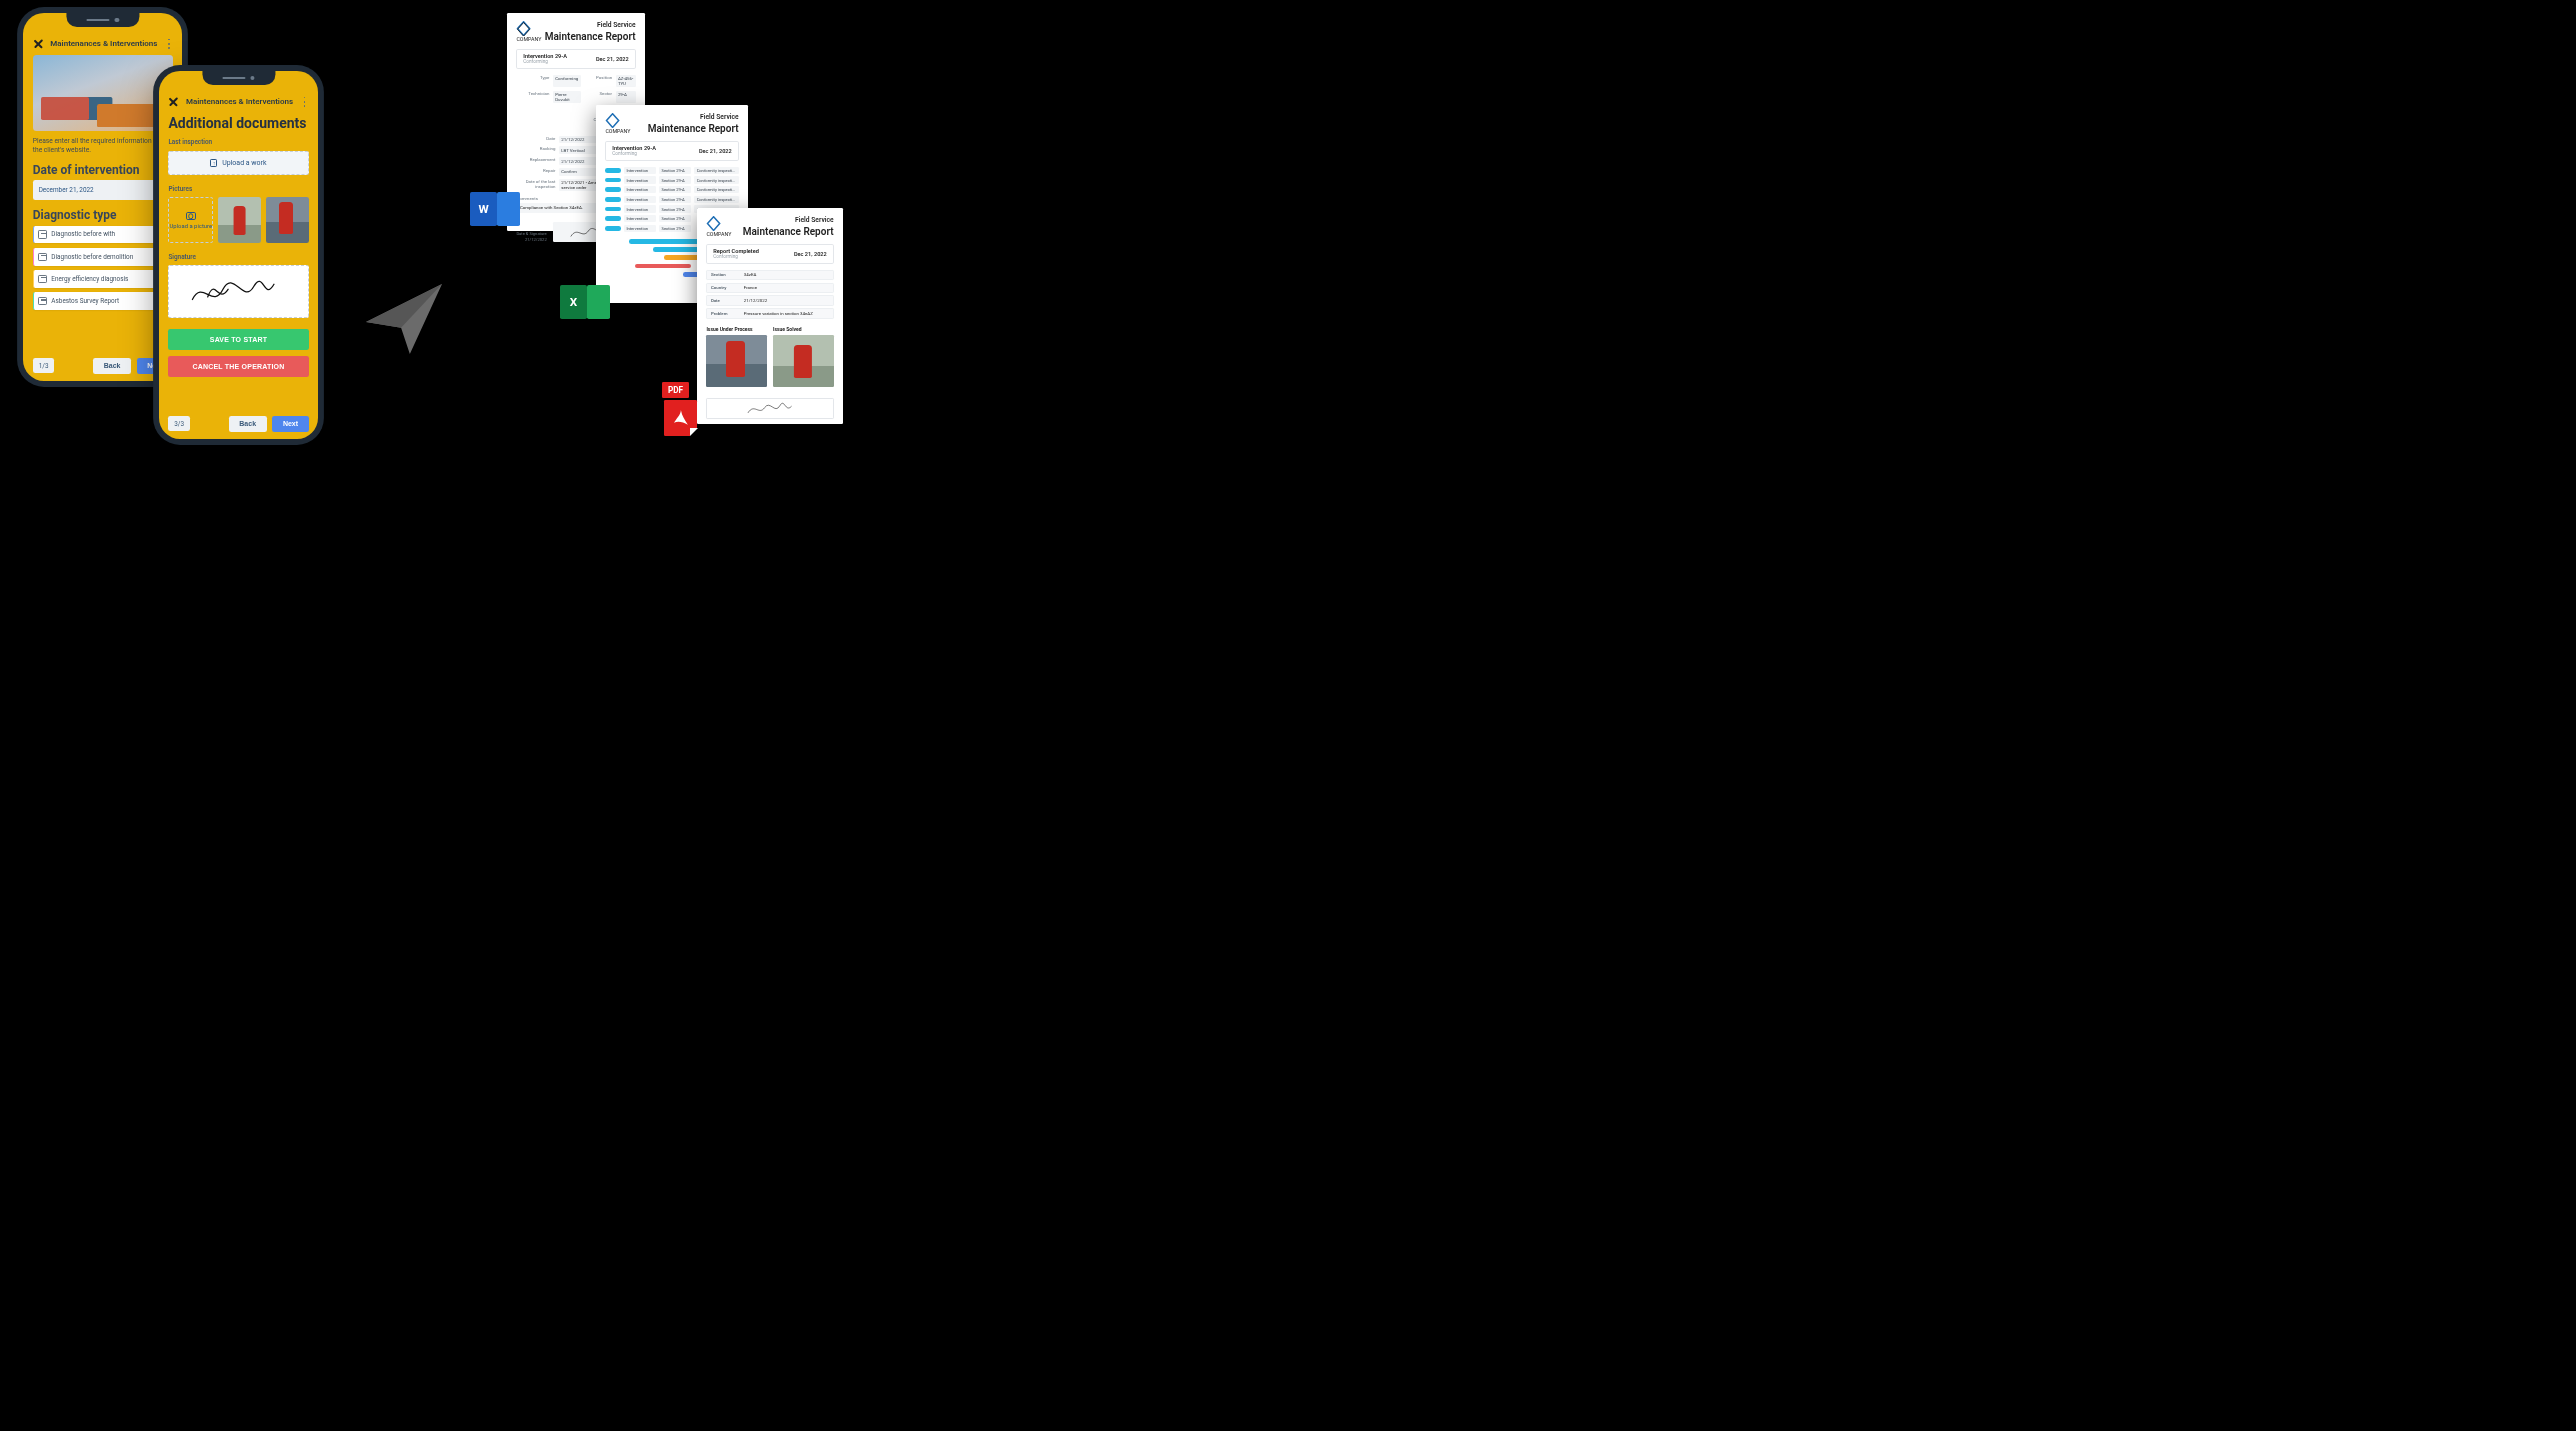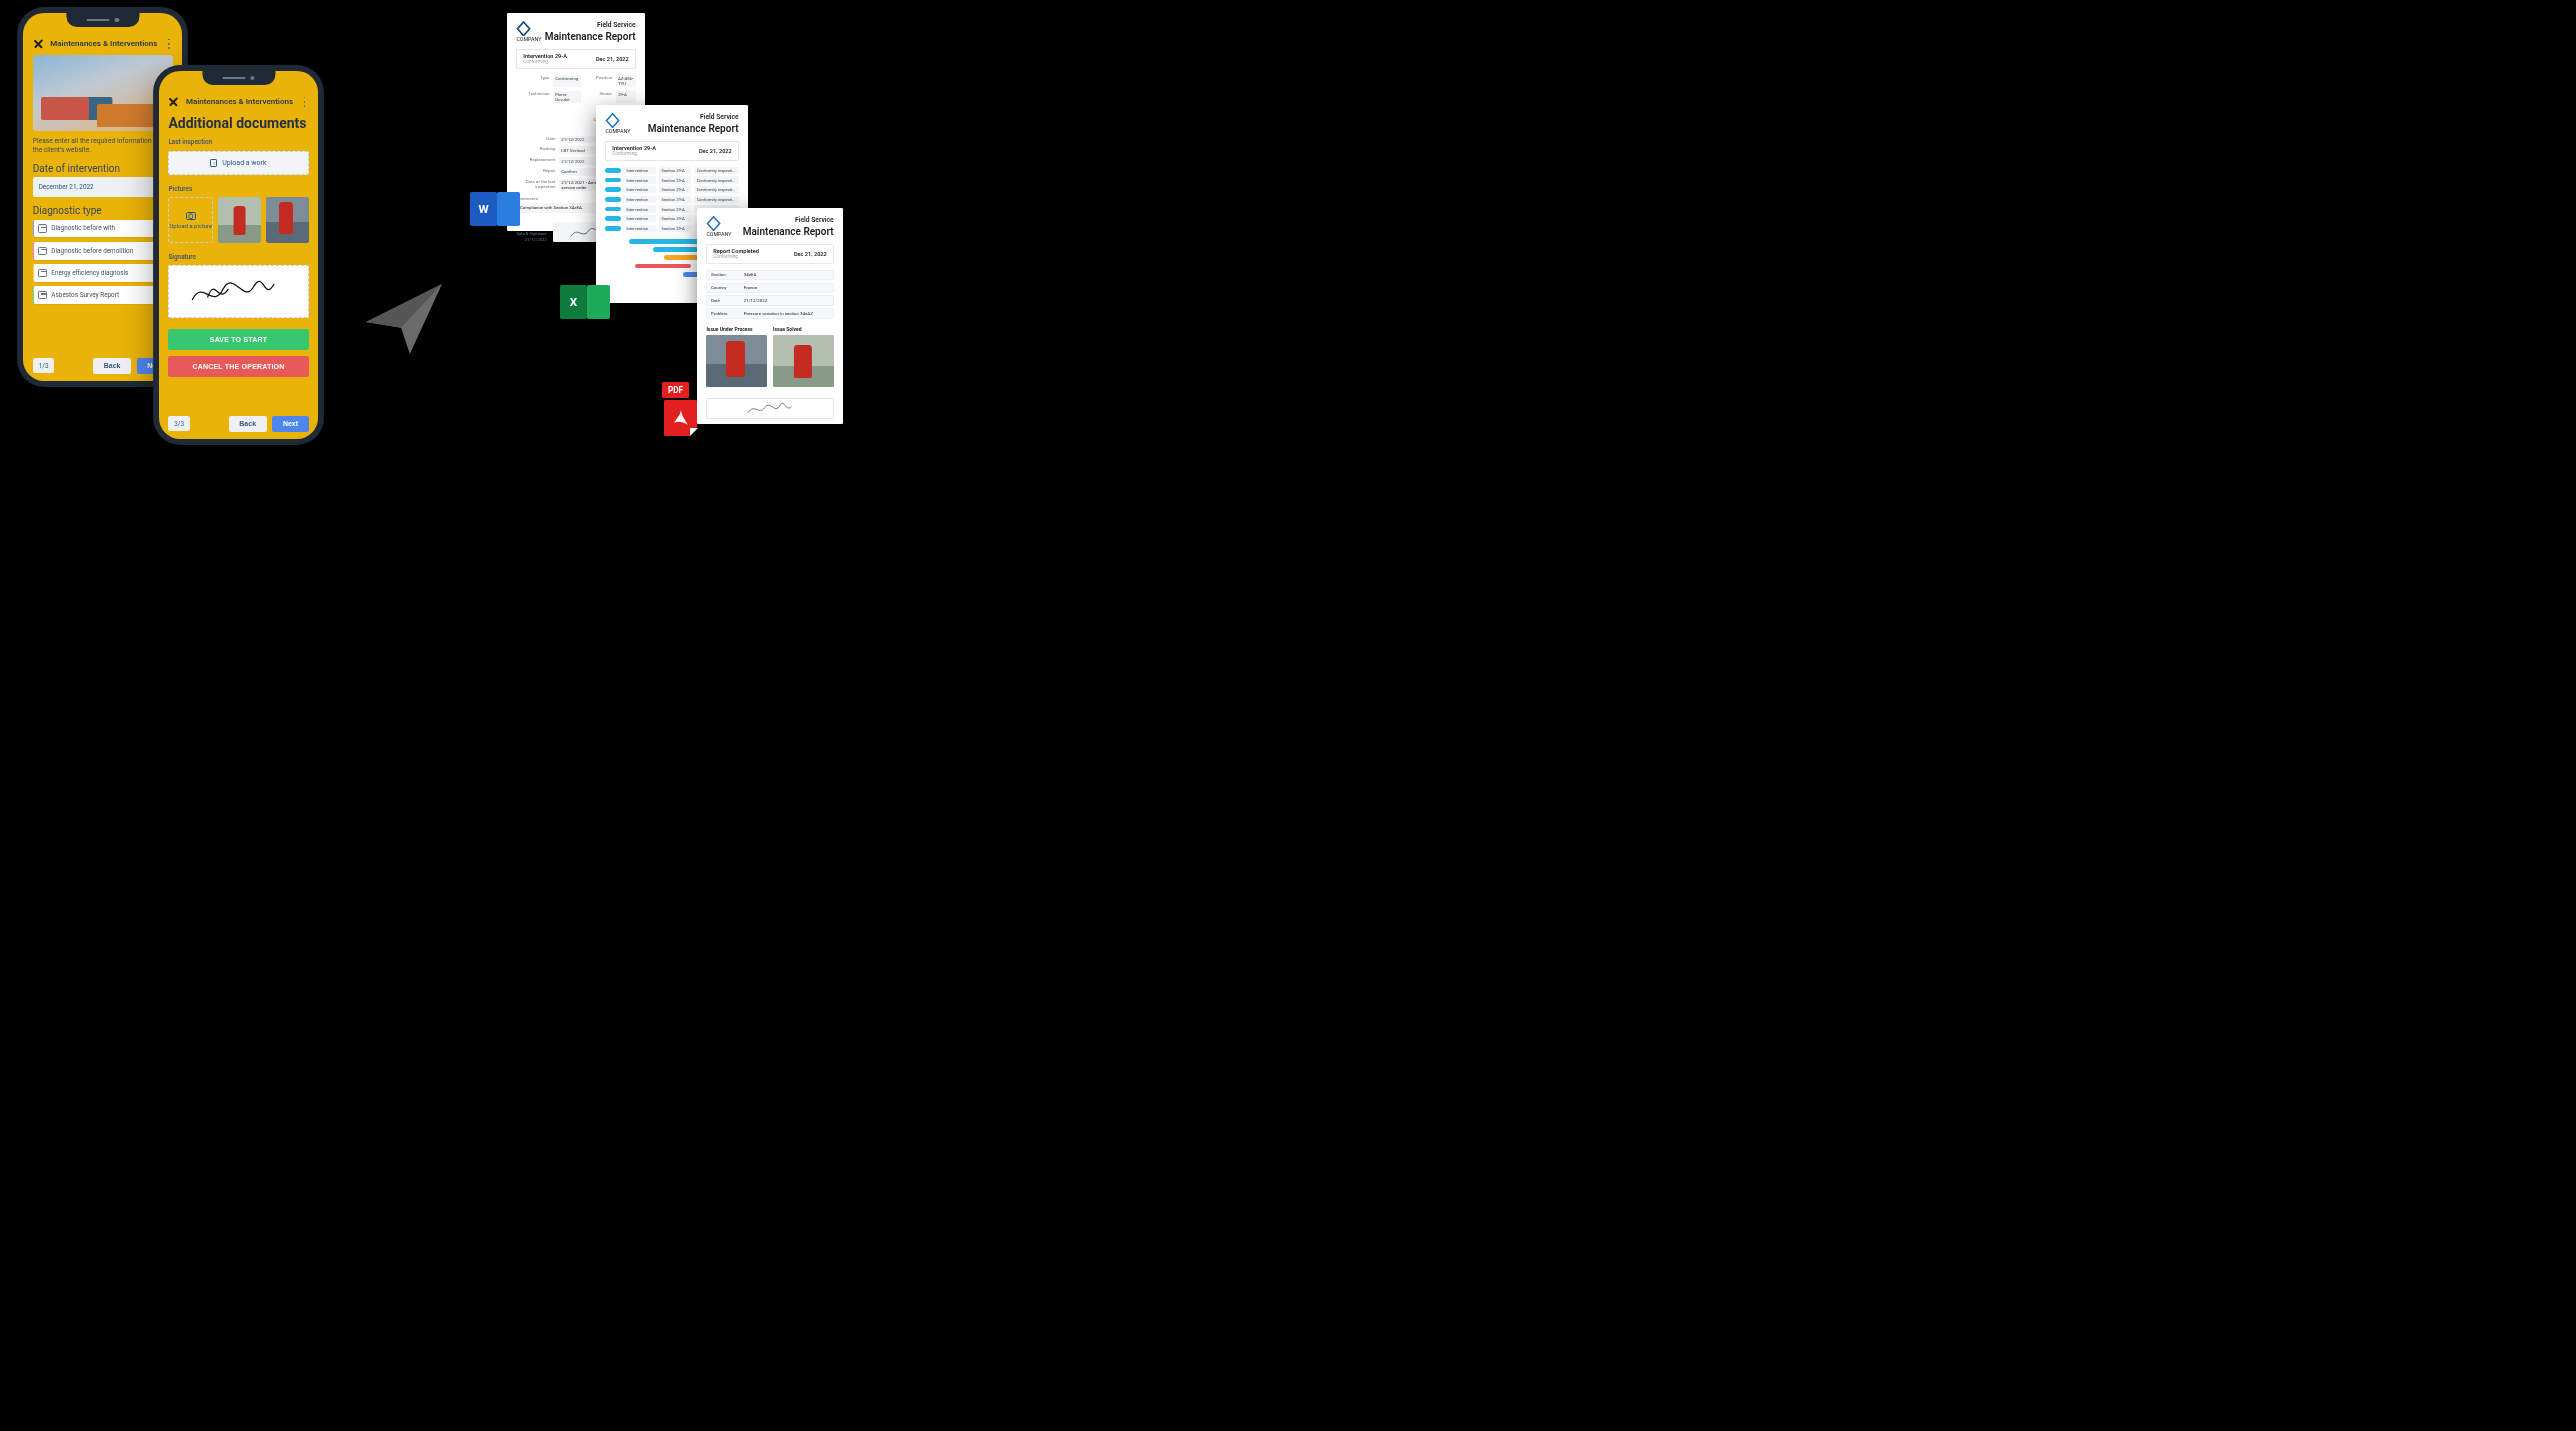--- a/index.html
+++ b/index.html
@@ -50,21 +50,21 @@
   .hero {
     width: 100%; height: 76px; border-radius: 3.5px;
     background:
       linear-gradient(160deg, #8ab6d6 0%, #c0c9d4 40%, #e5b278 100%);
     position: relative; overflow:hidden; margin-bottom:5.9px;
   }
   .hero::before { content:""; position:absolute; left:6%; top:55%; width:34%; height:30%; background:#c74b3a; opacity:.9; border-radius:1.8px; box-shadow: 23.4px 0 #2a5b7e; }
   .hero::after { content:""; position:absolute; right:12%; bottom:6%; width:42%; height:30%; background:#d07a2c; border-radius:2.3px 2.3px 1.2px 1.2px; }
 
   .prompt { font-size: 6.7px; color:#3d4b58; line-height:1.4; margin-bottom:7px; }
-  .field-label { font-size: 10px; font-weight:400; color:#37465a; margin-bottom:3.5px; }
+  .field-label { font-size: 12px; font-weight:700; color:#37465a; margin-bottom:3.5px; }
   .field-box { background:#eef1f4; color:#2a5584; font-size:6.4px; padding:5.9px 5.9px; border-radius:2.3px; margin-bottom:8.2px; }
 
   .opt-list { display:flex; flex-direction:column; gap:4.7px; }
   .opt-row { display:flex; align-items:center; gap:4.7px; background:#fff; border-radius:2.3px; padding:4.7px 4.7px; box-shadow: 0 0.6px 1.2px rgba(0,0,0,.06); border-left:1.8px solid transparent; cursor:pointer;}
   .opt-row .cal-ic { width:8.2px; height:8.2px; border:1.1px solid #6a7682; border-radius:1.2px; position:relative; }
   .opt-row .cal-ic::before { content:""; position:absolute; left:1.2px; top:1.2px; width:5.9px; height:1.2px; background:#6a7682; }
   .opt-row .lbl { font-size:6.4px; color:#425262; }
   .opt-row.c1 { border-left-color:#7aa6ff; }
   .opt-row.c2 { border-left-color:#ff7fd1; }
   .opt-row.c3 { border-left-color:#ffcf5c; }

